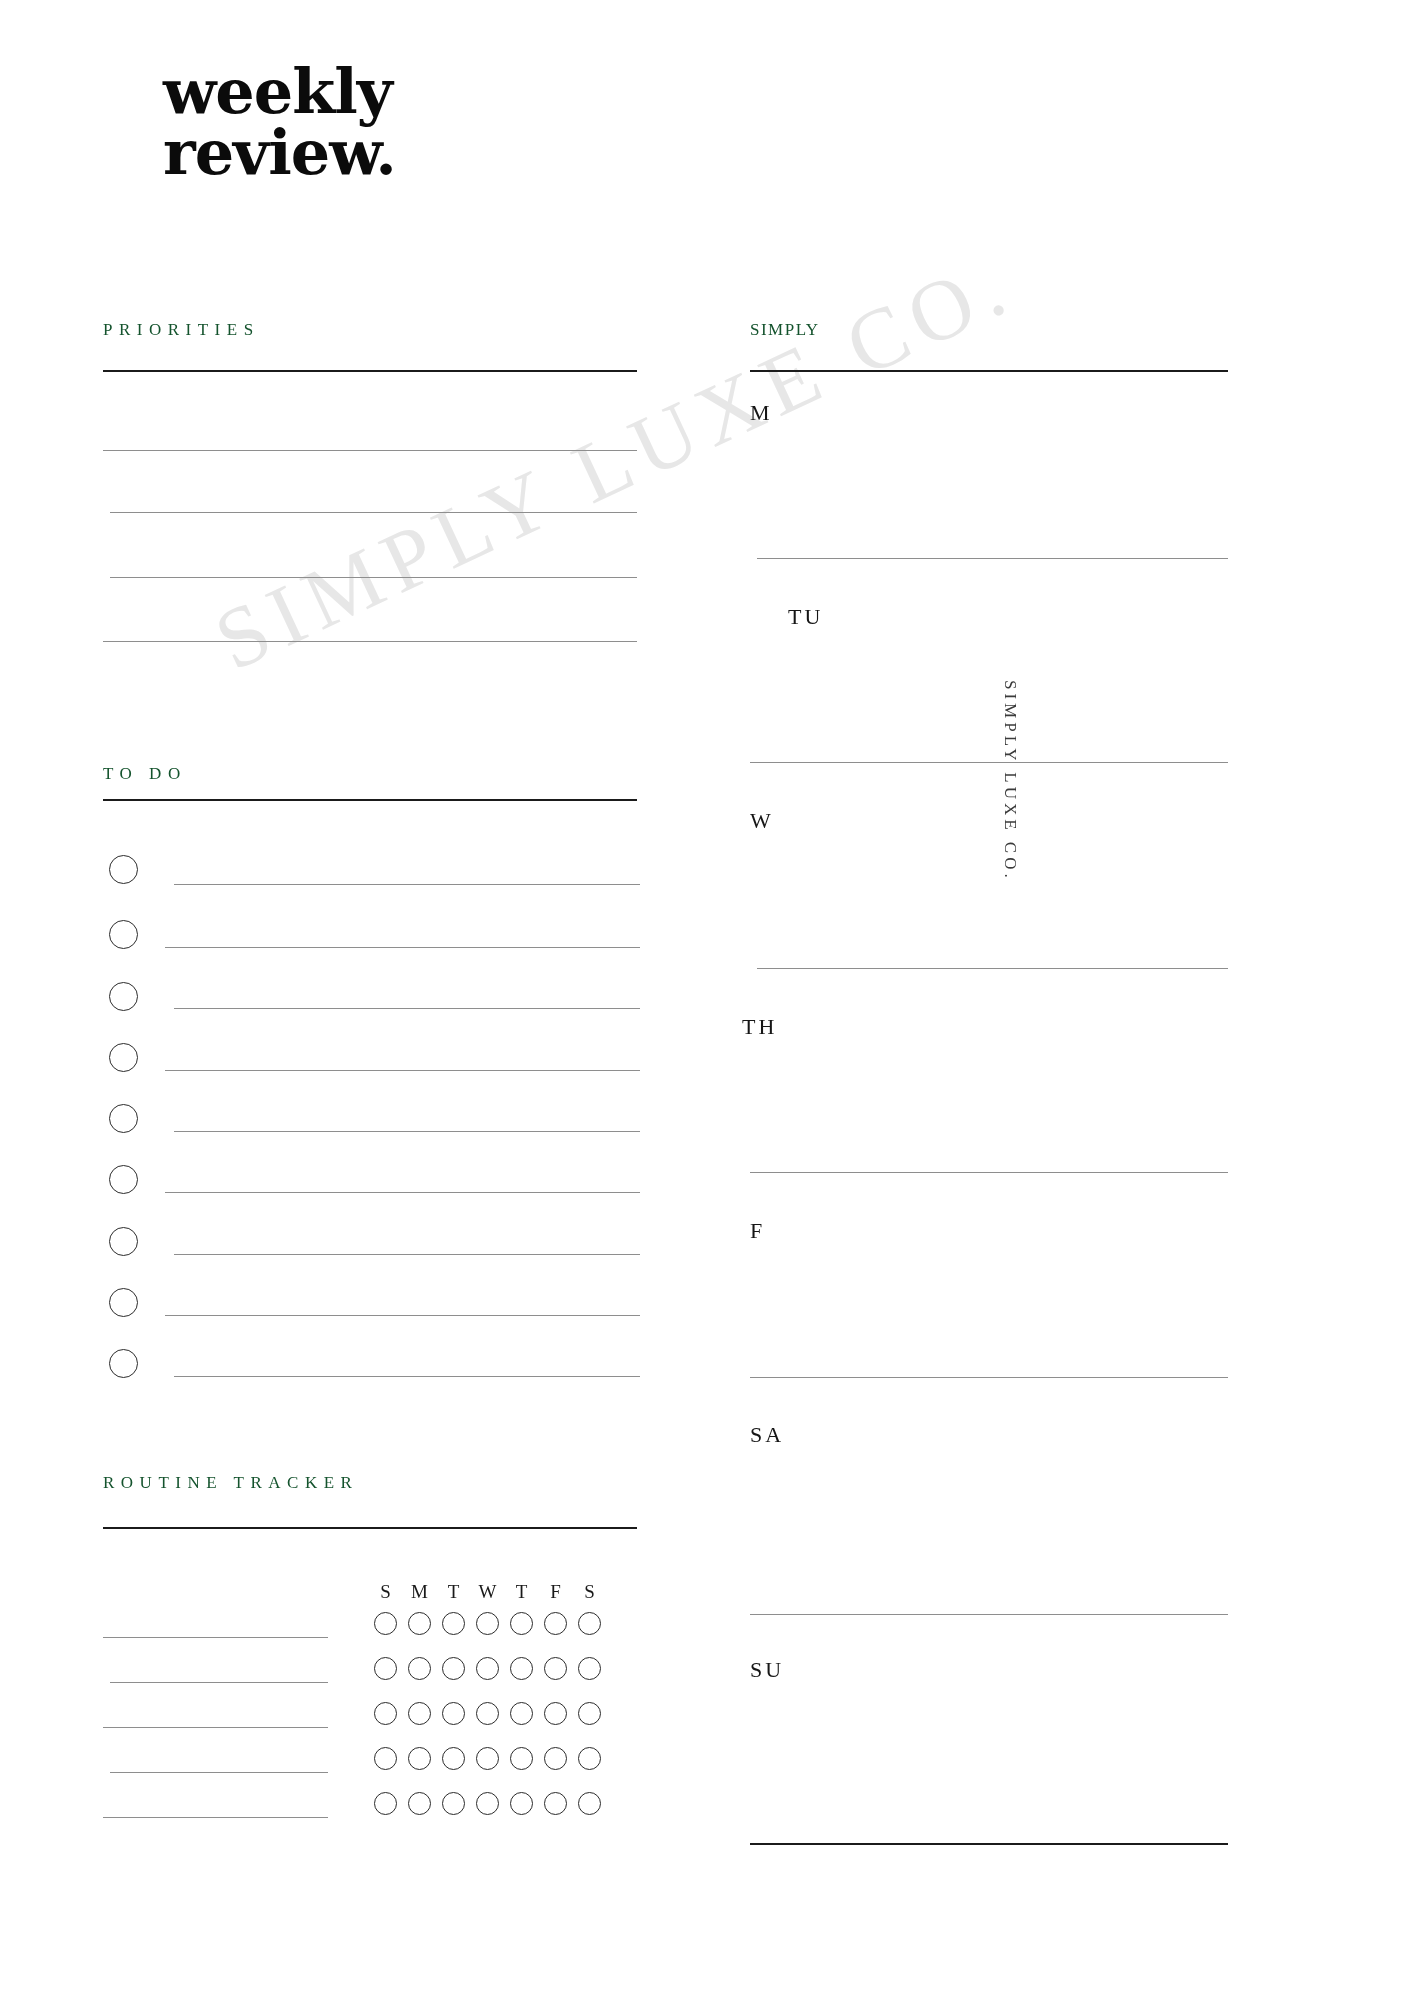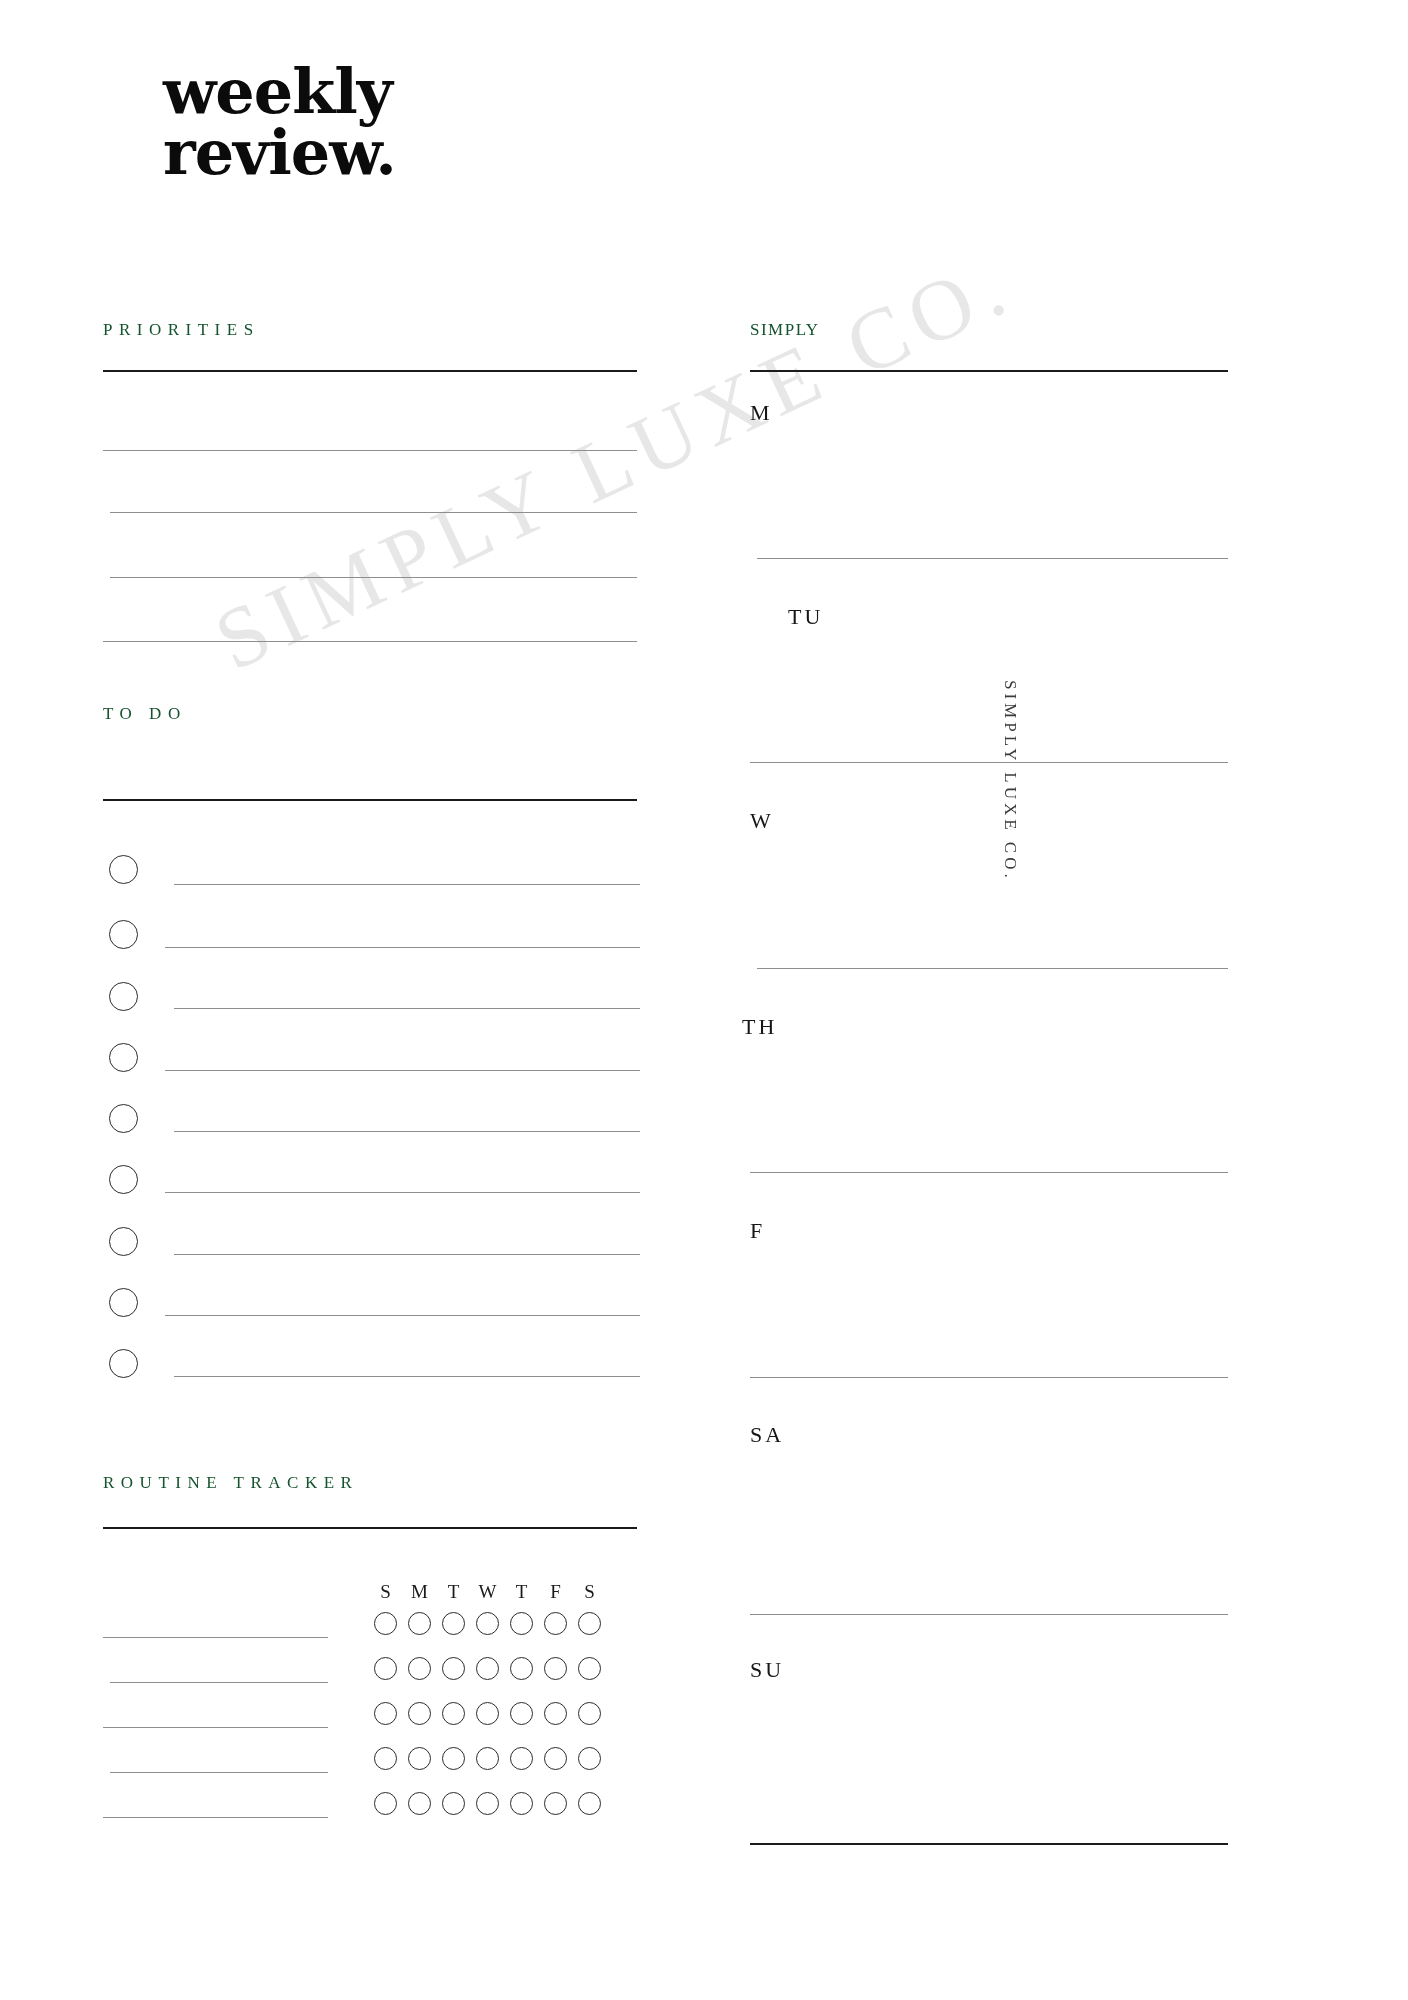--- a/index.html
+++ b/index.html
@@ -135,21 +135,21 @@
   <div class="wm-side">SIMPLY LUXE CO.</div>
 
   <div class="sec-head" style="left:103px; top:320px;">PRIORITIES</div>
   <div class="sec-rule" style="left:103px; top:370px; width:534px;"></div>
 
   <div class="rule-thin" style="left:103px; top:450px; width:534px;"></div>
   <div class="rule-thin" style="left:110px; top:512px; width:527px;"></div>
   <div class="rule-thin" style="left:110px; top:577px; width:527px;"></div>
   <div class="rule-thin" style="left:103px; top:641px; width:534px;"></div>
 
-  <div class="sec-head" style="left:103px; top:704px;">TO DO</div>
+  <div class="sec-head" style="left:103px; top:764px;">TO DO</div>
   <div class="sec-rule" style="left:103px; top:799px; width:534px;"></div>
 
   <div class="circle" style="left:109px; top:855px; width:29px; height:29px;"></div>
   <div class="circle" style="left:109px; top:920px; width:29px; height:29px;"></div>
   <div class="circle" style="left:109px; top:982px; width:29px; height:29px;"></div>
   <div class="circle" style="left:109px; top:1043px; width:29px; height:29px;"></div>
   <div class="circle" style="left:109px; top:1104px; width:29px; height:29px;"></div>
   <div class="circle" style="left:109px; top:1165px; width:29px; height:29px;"></div>
   <div class="circle" style="left:109px; top:1227px; width:29px; height:29px;"></div>
   <div class="circle" style="left:109px; top:1288px; width:29px; height:29px;"></div>

